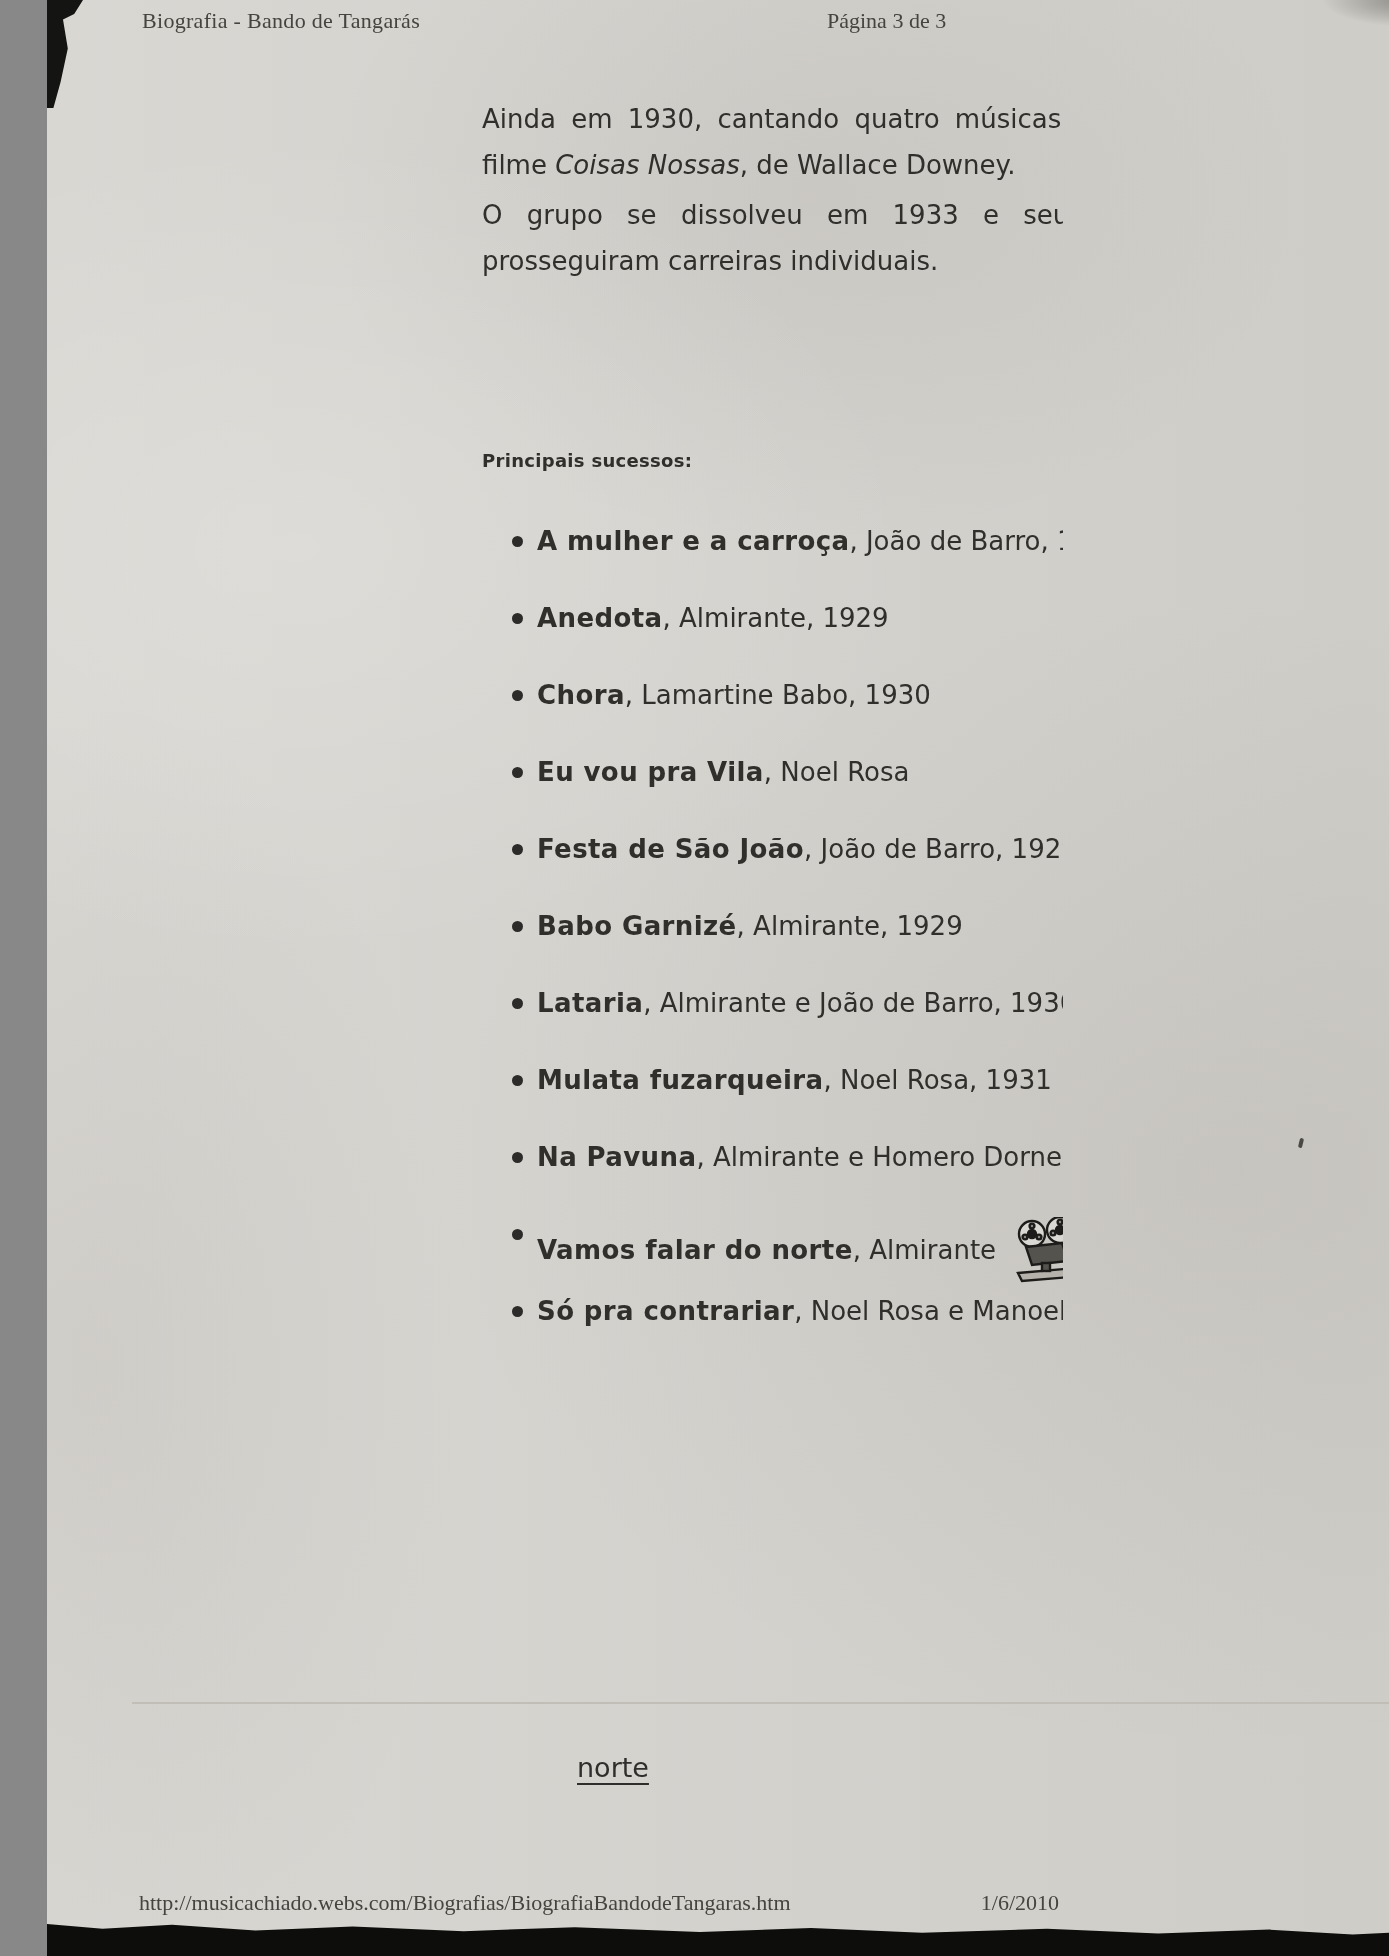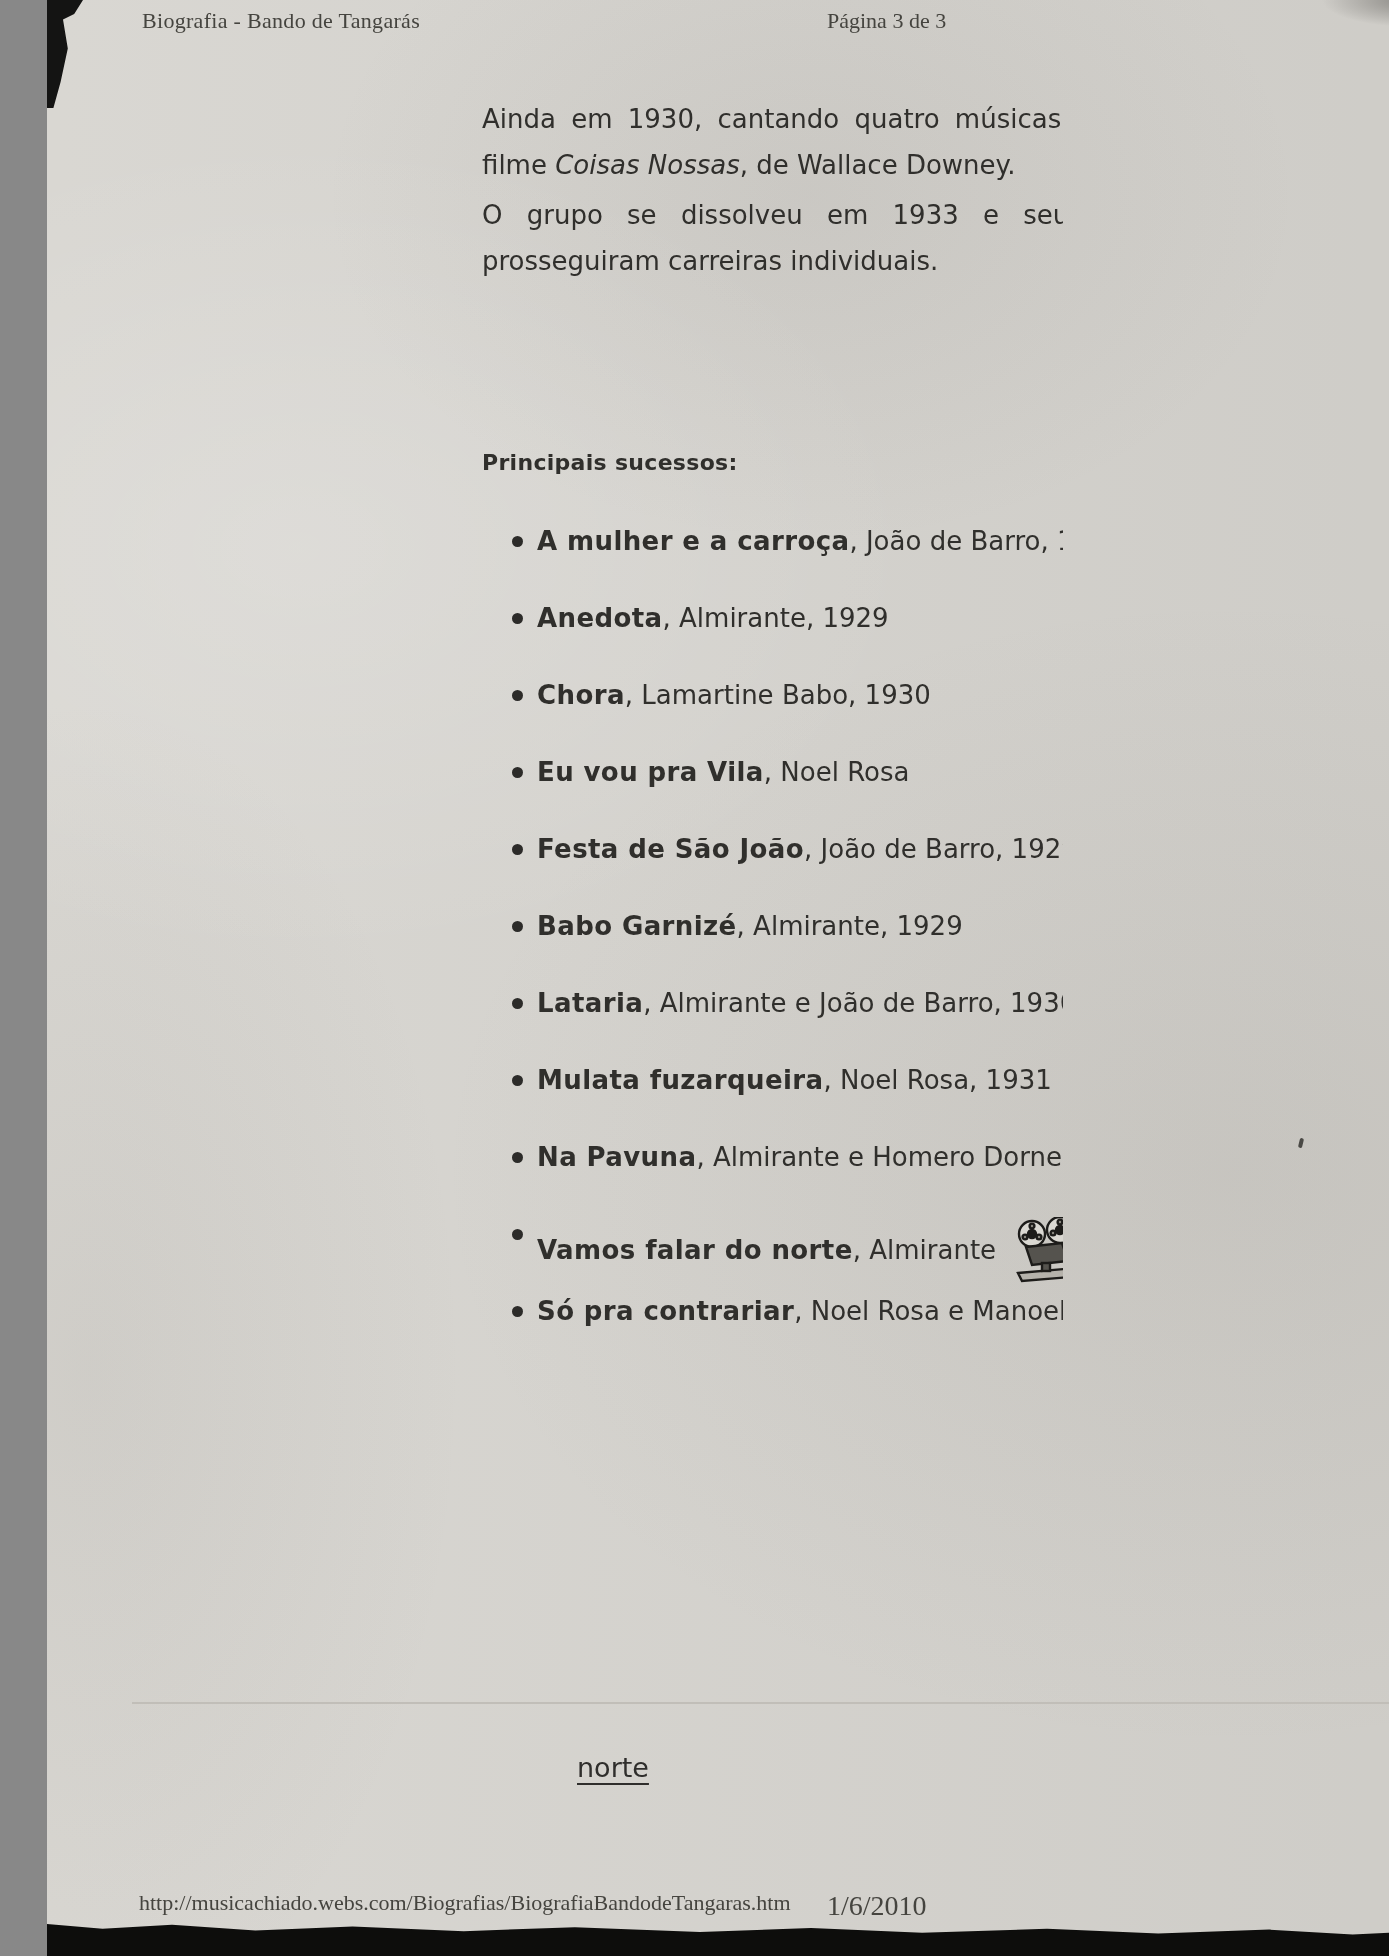--- a/index.html
+++ b/index.html
@@ -26,21 +26,21 @@
   .hdr-left{position:absolute;top:8px;left:95px;font-size:22px;letter-spacing:.3px;}
   .hdr-right{position:absolute;top:8px;left:780px;width:232px;text-align:left;font-size:22px;}
   
   .col{position:absolute;left:435px;width:581px;}
   .bodyline{font-size:26px;line-height:46px;white-space:nowrap;overflow:hidden;}
   .ws-1{word-spacing:7px;}
   .ws-2{word-spacing:16px;}
   .ital{font-style:italic;}
   .p1{top:96px;}
   .p2{top:192px;}
-  .heading{top:450px;font-size:22px;font-weight:bold;letter-spacing:.3px;}
+  .heading{top:450px;font-size:18px;font-weight:bold;letter-spacing:.3px;}
   
   ul.songs{list-style:none;margin:0;padding:0;position:absolute;top:524px;left:435px;width:581px;}
   ul.songs li{
     display:flex;align-items:flex-start;
     height:34px;margin:0 0 43px 30px;
   }
   ul.songs li:nth-child(9),
   ul.songs li:nth-child(10){margin-top:30px;}
   .dot{
     flex:0 0 auto;width:11px;height:11px;border-radius:50%;
@@ -58,21 +58,21 @@
   sup.fnm{font-size:17px;vertical-align:14px;margin-right:12px;}
   
   .divider{position:absolute;top:1702px;left:85px;width:1280px;height:2px;background:#c1beb8;}
   .backlink{
     position:absolute;top:1752px;left:530px;
     font-size:27px;color:#2f2e2c;text-decoration:underline;
     text-underline-offset:6px;text-decoration-thickness:2px;cursor:pointer;
   }
   
   .ftr-url{position:absolute;top:1890px;left:92px;font-size:22px;}
-  .ftr-date{position:absolute;top:1890px;left:780px;width:232px;text-align:left;font-size:28px;}
+  .ftr-date{position:absolute;top:1890px;left:780px;width:232px;text-align:right;font-size:22px;}
   
   .art-tl{
     position:absolute;top:0;left:0;width:40px;height:108px;background:#141413;
     clip-path:polygon(0 0,90% 0,68% 13%,40% 18%,52% 45%,34% 76%,16% 100%,0 100%);
   }
   .art-bottom{
     position:absolute;bottom:0;left:0;width:1389px;height:40px;background:#0d0d0c;
     clip-path:polygon(0 20%,4% 32%,9% 22%,15% 36%,22% 26%,30% 38%,38% 28%,47% 40%,55% 30%,63% 42%,72% 32%,80% 44%,88% 34%,94% 46%,100% 36%,100% 100%,0 100%);
   }
   .art-tr{

